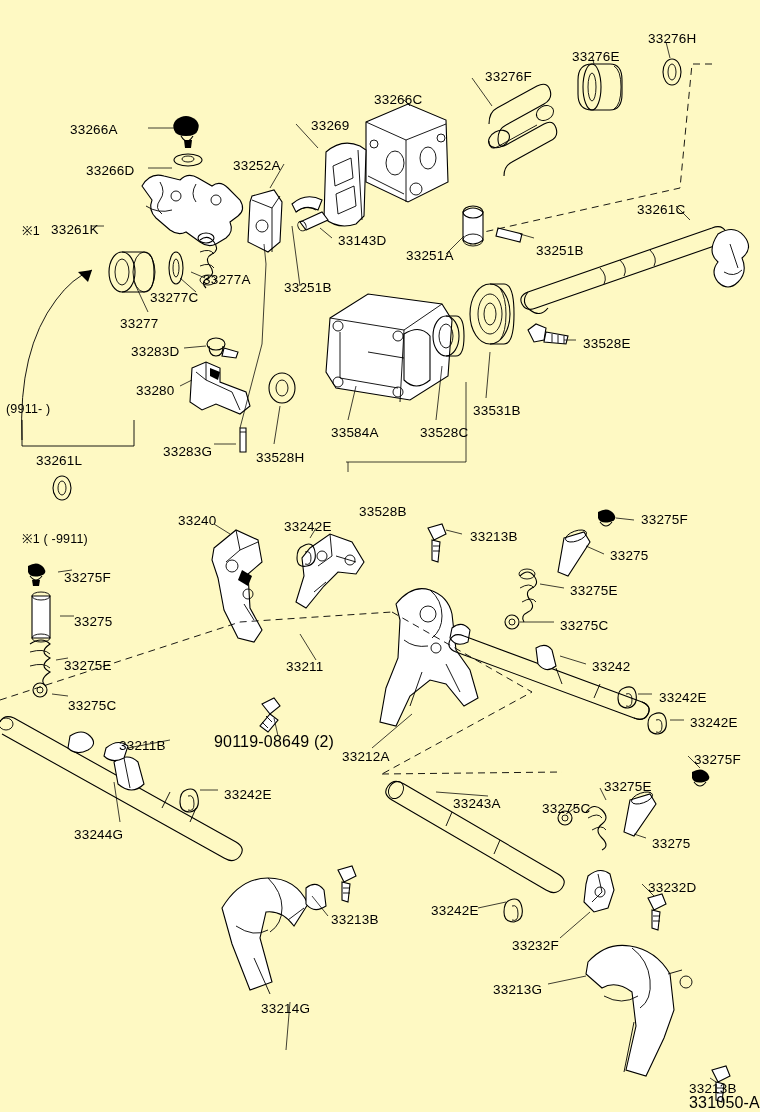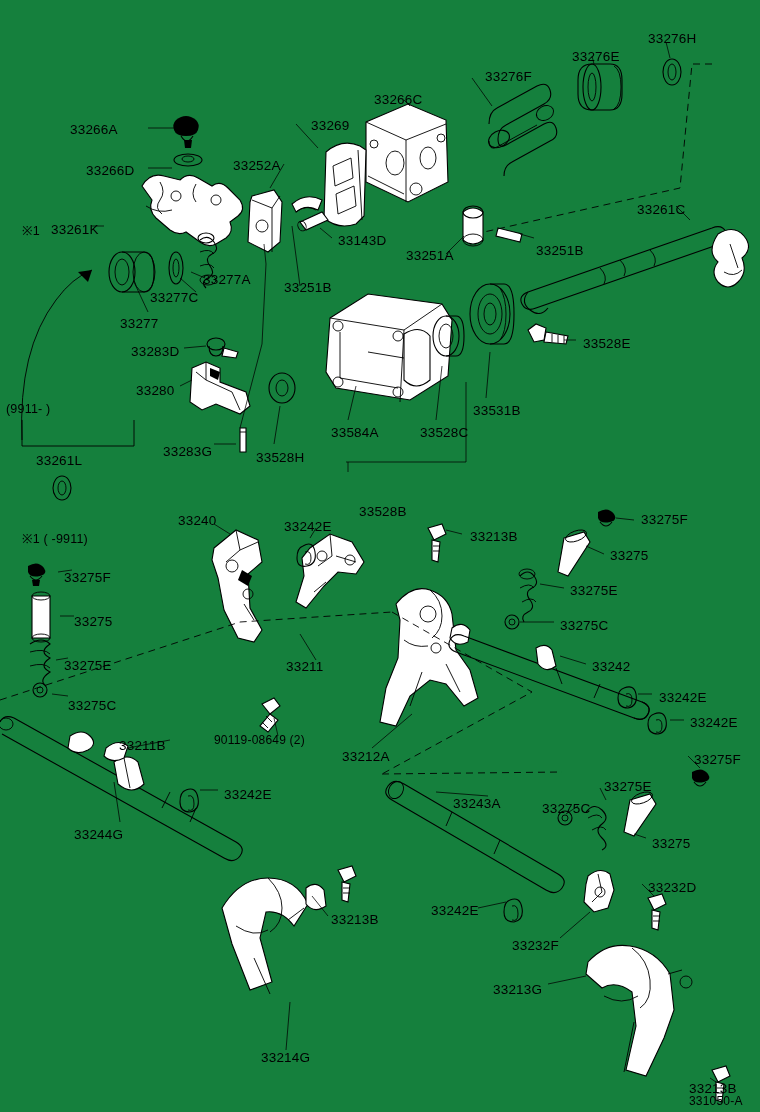--- a/index.html
+++ b/index.html
@@ -7,40 +7,40 @@
     padding: 0;
     background: #ffffff;
   }
   body {
     font-family: "Liberation Sans", sans-serif;
   }
   #sheet {
     position: relative;
     width: 760px;
     height: 1112px;
-    background: #15803d;
+    background: #fef9c3;
     overflow: hidden;
   }
   #art {
     position: absolute;
     left: 0;
     top: 0;
     width: 760px;
     height: 1112px;
   }
   .lbl {
     position: absolute;
     font-family: "Liberation Sans", sans-serif;
     font-size: 13.5px;
     color: #000000;
     white-space: nowrap;
     letter-spacing: 0.2px;
   }
   .lbl.sm {
-    font-size: 12px;
+    font-size: 16px;
   }
   .lbl.corner {
     font-size: 12.5px;
   }
   .stroke { stroke: #000; fill: none; stroke-width: 1.1; }
   .thin { stroke: #000; fill: none; stroke-width: 0.9; }
   .hair { stroke: #000; fill: none; stroke-width: 0.75; }
   .dash { stroke: #000; fill: none; stroke-width: 0.9; stroke-dasharray: 7 5; }
   .fillw { fill: #ffffff; stroke: #000; stroke-width: 1.1; }
   .fillk { fill: #000000; stroke: none; }
@@ -548,21 +548,21 @@
   <div class="lbl" style="left:224px; top:787px;">33242E</div>
   <div class="lbl" style="left:453px; top:796px;">33243A</div>
   <div class="lbl" style="left:542px; top:801px;">33275C</div>
   <div class="lbl" style="left:74px; top:827px;">33244G</div>
   <div class="lbl" style="left:652px; top:836px;">33275</div>
   <div class="lbl" style="left:648px; top:880px;">33232D</div>
   <div class="lbl" style="left:331px; top:912px;">33213B</div>
   <div class="lbl" style="left:431px; top:903px;">33242E</div>
   <div class="lbl" style="left:512px; top:938px;">33232F</div>
   <div class="lbl" style="left:493px; top:982px;">33213G</div>
-  <div class="lbl" style="left:261px; top:1050px;">33214G</div>
+  <div class="lbl" style="left:261px; top:1001px;">33214G</div>
   <div class="lbl" style="left:689px; top:1081px;">33213B</div>
 
   <div class="lbl corner" style="left:6px; top:402px;">(9911-        )</div>
   <div class="lbl corner" style="left:22px; top:530px;">※1 (     -9911)</div>
   <div class="lbl corner" style="left:22px; top:222px;">※1</div>
 
   <div class="lbl sm" style="left:689px; top:1094px;">331050-A</div>
 
 </div>
 

